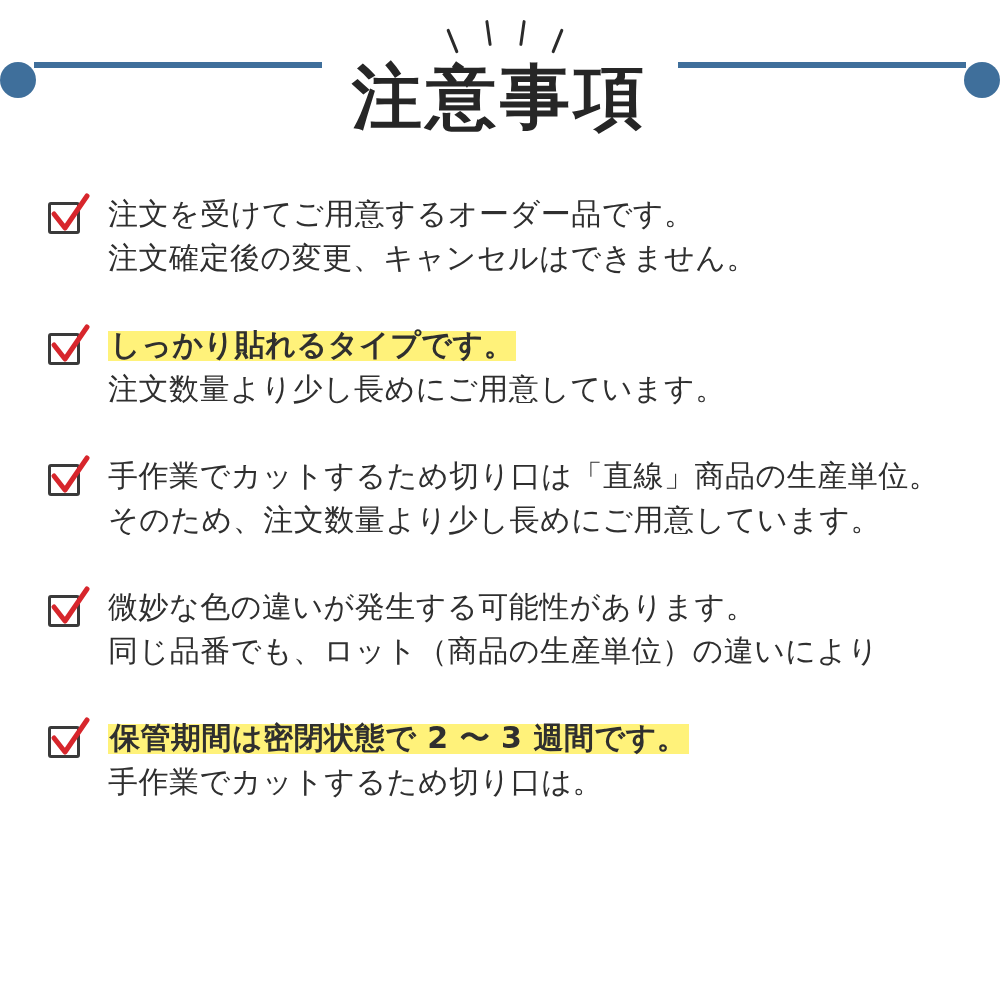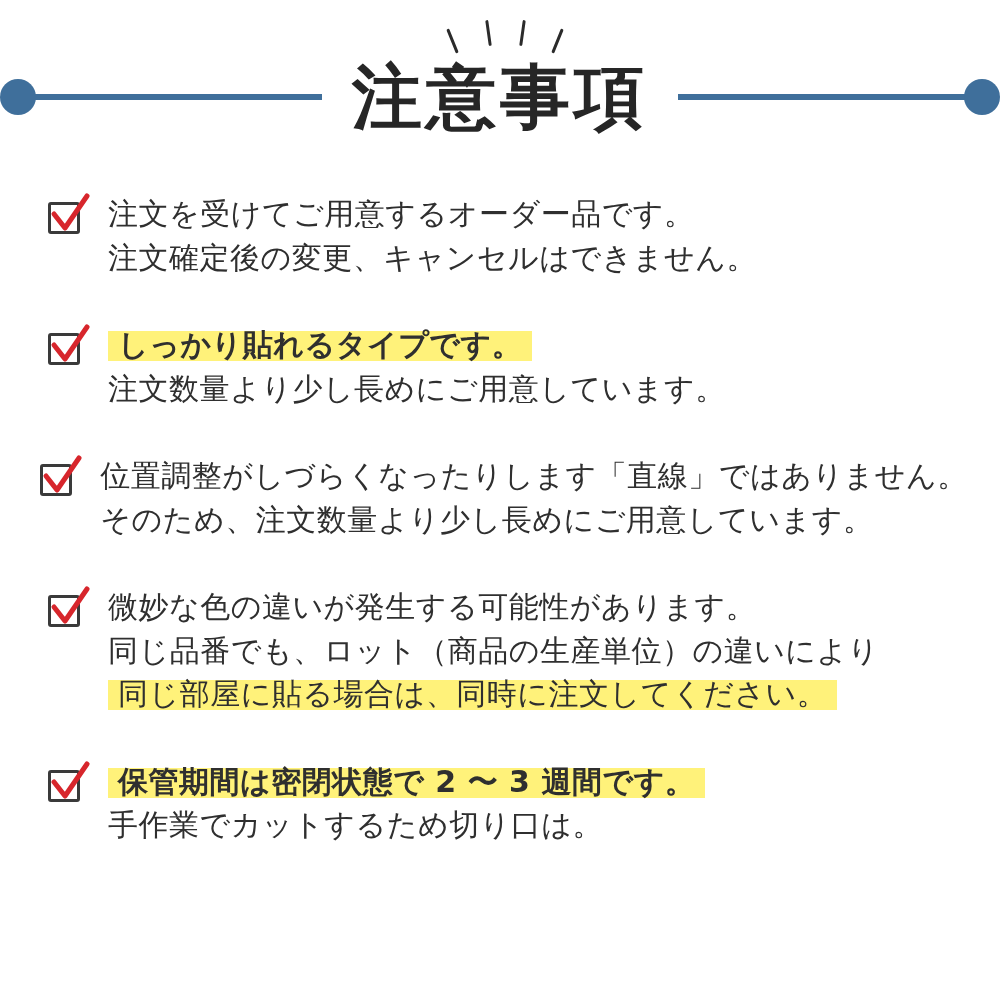--- a/index.html
+++ b/index.html
@@ -38,21 +38,20 @@
     position: absolute;
     background: #2b2b2b;
     border-radius: 2px;
   }
   .title-row {
     position: absolute;
     left: 0;
     right: 0;
     top: 62px;
     display: flex;
-    align-items: center;
     justify-content: center;
   }
   .dot {
     width: 36px;
     height: 36px;
     border-radius: 50%;
     background: #3f6f9b;
     flex: 0 0 auto;
   }
   .rule {
@@ -75,21 +74,20 @@
 
   
   .list {
     margin: 22px 0 0 0;
     padding: 0 40px 0 46px;
   }
   .item {
     display: flex;
     align-items: flex-start;
     margin-bottom: 44px;
-    justify-content: center;
   }
   .check {
     position: relative;
     width: 40px;
     height: 40px;
     flex: 0 0 auto;
     margin-top: 6px;
     margin-right: 22px;
   }
   .check .box {
@@ -115,21 +113,21 @@
   .line {
     font-size: 30px;
     line-height: 1.45;
     color: #2f2f2f;
     white-space: nowrap;
     letter-spacing: 0.5px;
     font-family: "DejaVu Sans", "Liberation Sans", sans-serif;
   }
   .line .hl {
     background: linear-gradient(to bottom, rgba(255,244,120,0) 12%, #fff27a 12%, #fff27a 96%, rgba(255,244,120,0) 96%);
-    padding: 0 10px;
+    padding: 0 2px;
   }
   .line.bold { font-weight: bold; }
 </style>
 </head>
 <body>
 
 <div class="page">
 
   <div class="header">
     <div class="sparks">
@@ -176,36 +174,35 @@
     </div>
 
     <div class="item">
       <div class="check">
         <div class="box"></div>
         <svg viewBox="0 0 46 46" aria-hidden="true">
             <path d="M8 22 L19 36 L41 4" fill="none" stroke="#d7262c" stroke-width="5" stroke-linecap="round" stroke-linejoin="round"></path>
           </svg>
       </div>
       <div class="lines">
-        <div class="line"><span>位置調整がしづらくなったりします「直線」ではありません。</span></div>
+        <div class="line"><span>手作業でカットするため切り口は「直線」商品の生産単位。</span></div>
         <div class="line"><span>そのため、注文数量より少し長めにご用意しています。</span></div>
       </div>
     </div>
 
     <div class="item">
       <div class="check">
         <div class="box"></div>
         <svg viewBox="0 0 46 46" aria-hidden="true">
             <path d="M8 22 L19 36 L41 4" fill="none" stroke="#d7262c" stroke-width="5" stroke-linecap="round" stroke-linejoin="round"></path>
           </svg>
       </div>
       <div class="lines">
         <div class="line"><span>微妙な色の違いが発生する可能性があります。</span></div>
         <div class="line"><span>同じ品番でも、ロット（商品の生産単位）の違いにより</span></div>
-        <div class="line"><span class="hl">同じ部屋に貼る場合は、同時に注文してください。</span></div>
       </div>
     </div>
 
     <div class="item">
       <div class="check">
         <div class="box"></div>
         <svg viewBox="0 0 46 46" aria-hidden="true">
             <path d="M8 22 L19 36 L41 4" fill="none" stroke="#d7262c" stroke-width="5" stroke-linecap="round" stroke-linejoin="round"></path>
           </svg>
       </div>

